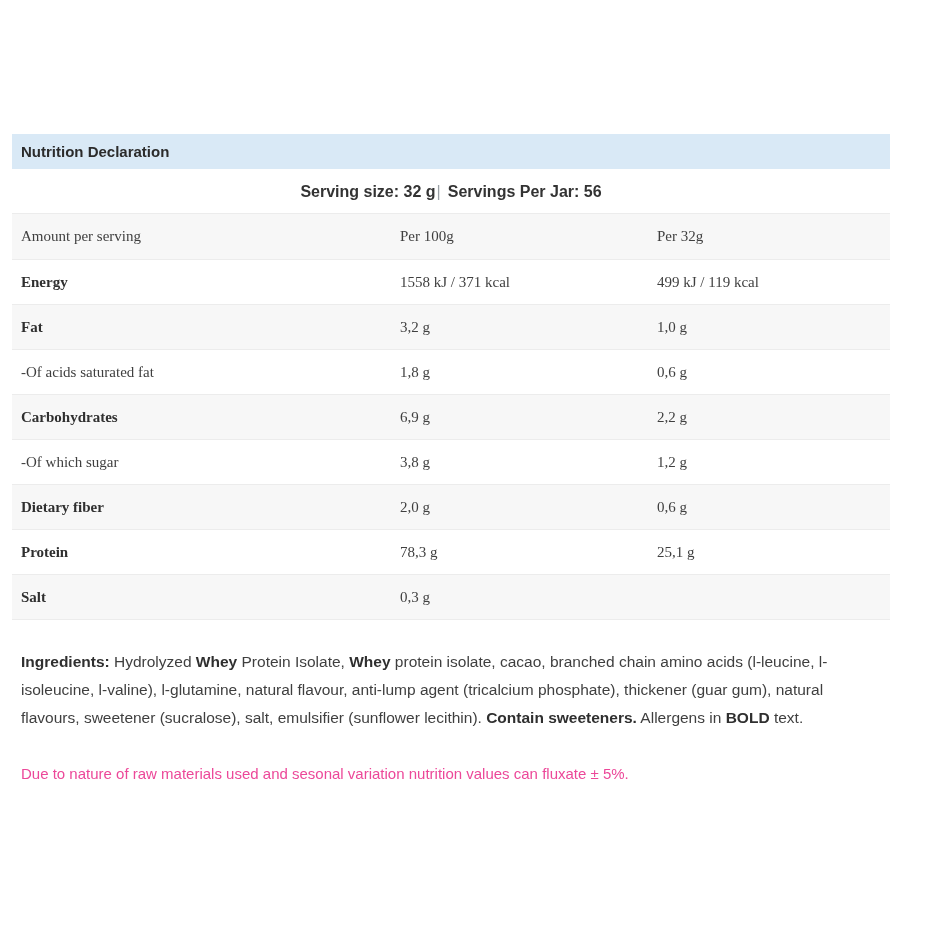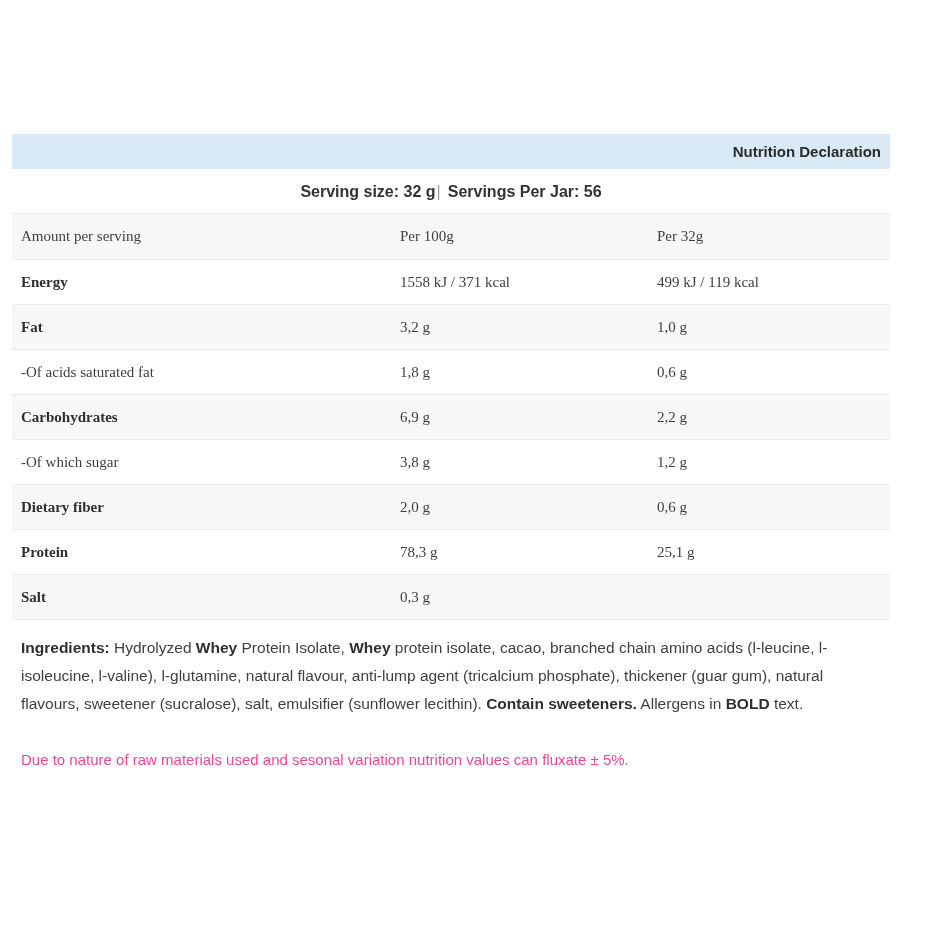--- a/index.html
+++ b/index.html
@@ -19,21 +19,20 @@
     top: 134px;
     width: 878px;
   }
   .title-bar {
     background: #d9e9f6;
     padding: 8px 9px;
     font-size: 15px;
     line-height: 19px;
     font-weight: 700;
     color: #2b2b2b;
-    text-align: right;
   }
   .serving-line {
     padding: 12px 9px 11px;
     font-size: 16px;
     line-height: 21px;
     font-weight: 700;
     color: #333333;
     text-align: center;
   }
   .serving-line .sep {
@@ -54,21 +53,21 @@
     font-size: 15px;
     background: #ffffff;
   }
   .t-row.head { min-height: 46px; }
   .t-row.alt, .t-row.head { background: #f7f7f7; }
   .t-row > div:nth-child(1) { width: 388px; padding-left: 9px; }
   .t-row > div:nth-child(2) { width: 257px; }
   .t-row > div:nth-child(3) { width: 233px; }
   .b { font-weight: 700; color: #2f2f2f; }
   .ingredients {
-    margin-top: 14px;
+    margin-top: 28px;
     padding-left: 9px;
     max-width: 838px;
     font-size: 15.5px;
     line-height: 28px;
     color: #3f3f3f;
   }
   .ingredients .b { color: #2f2f2f; }
   .disclaimer {
     margin-top: 32px;
     padding-left: 9px;

